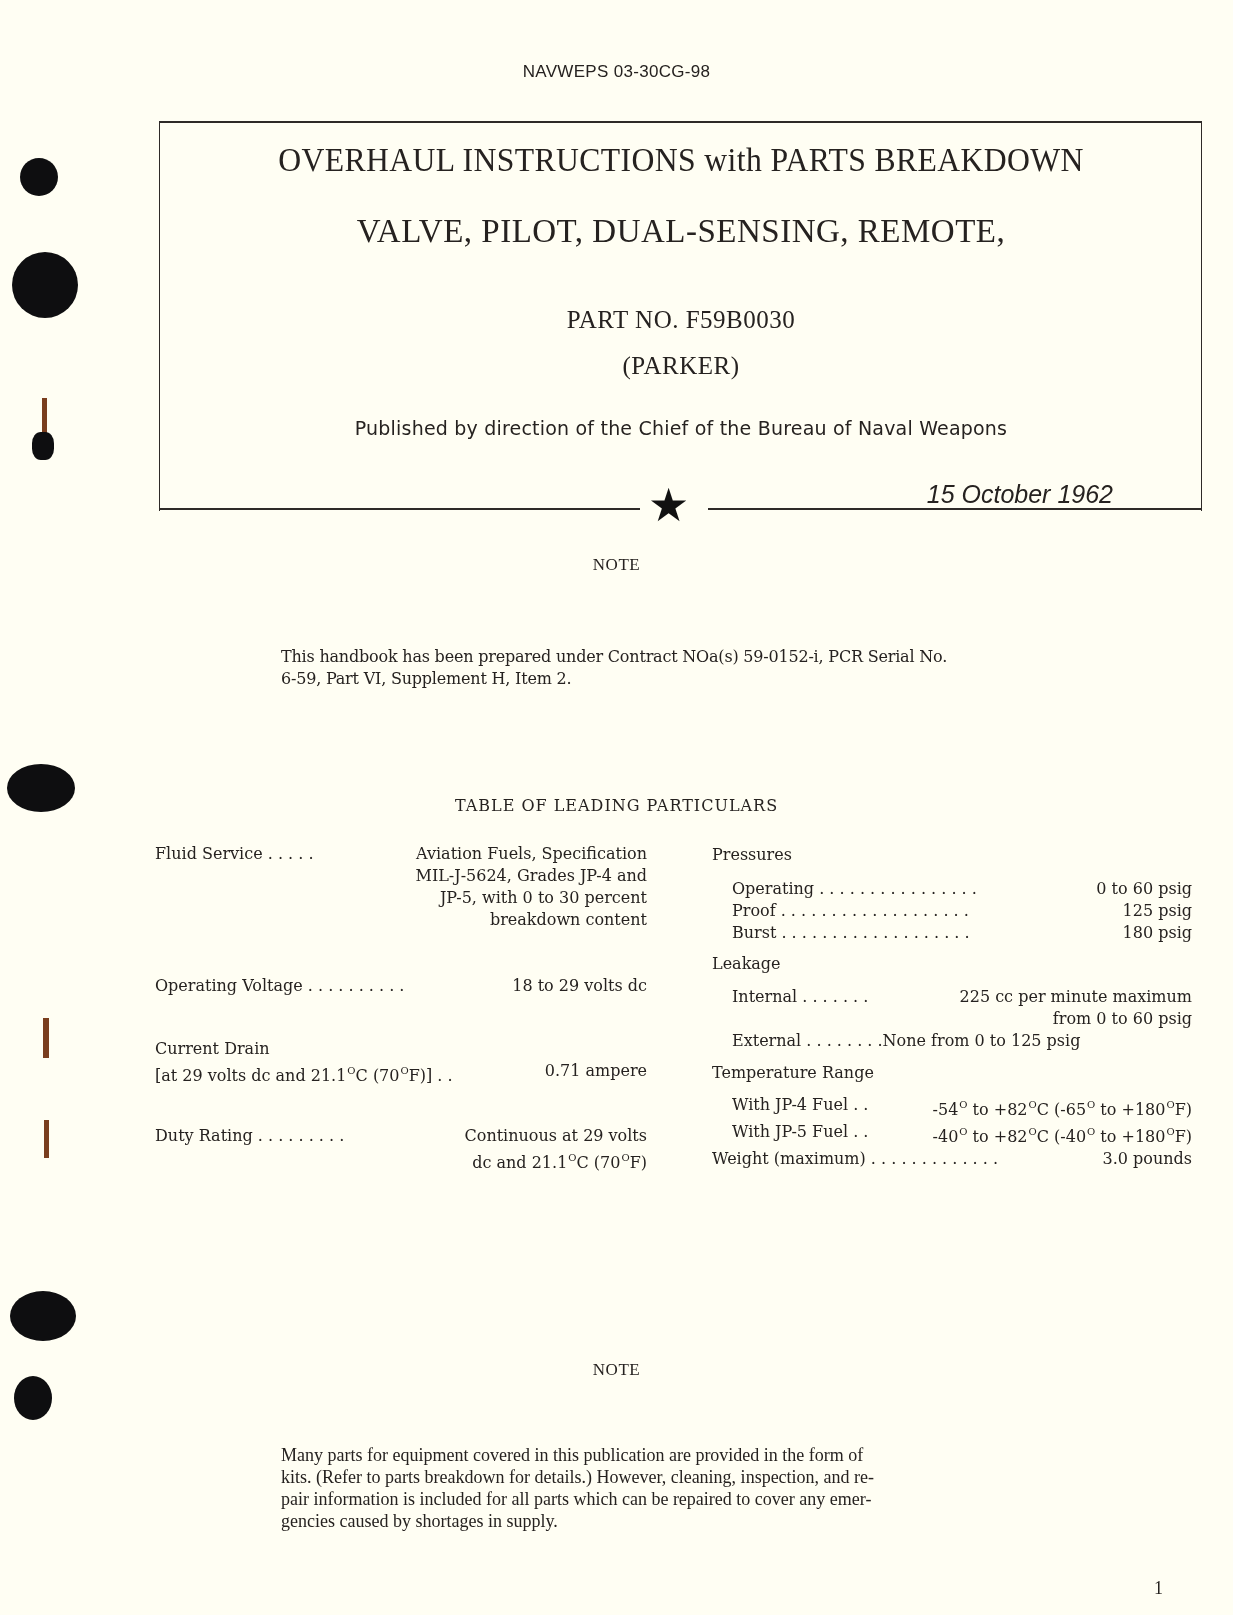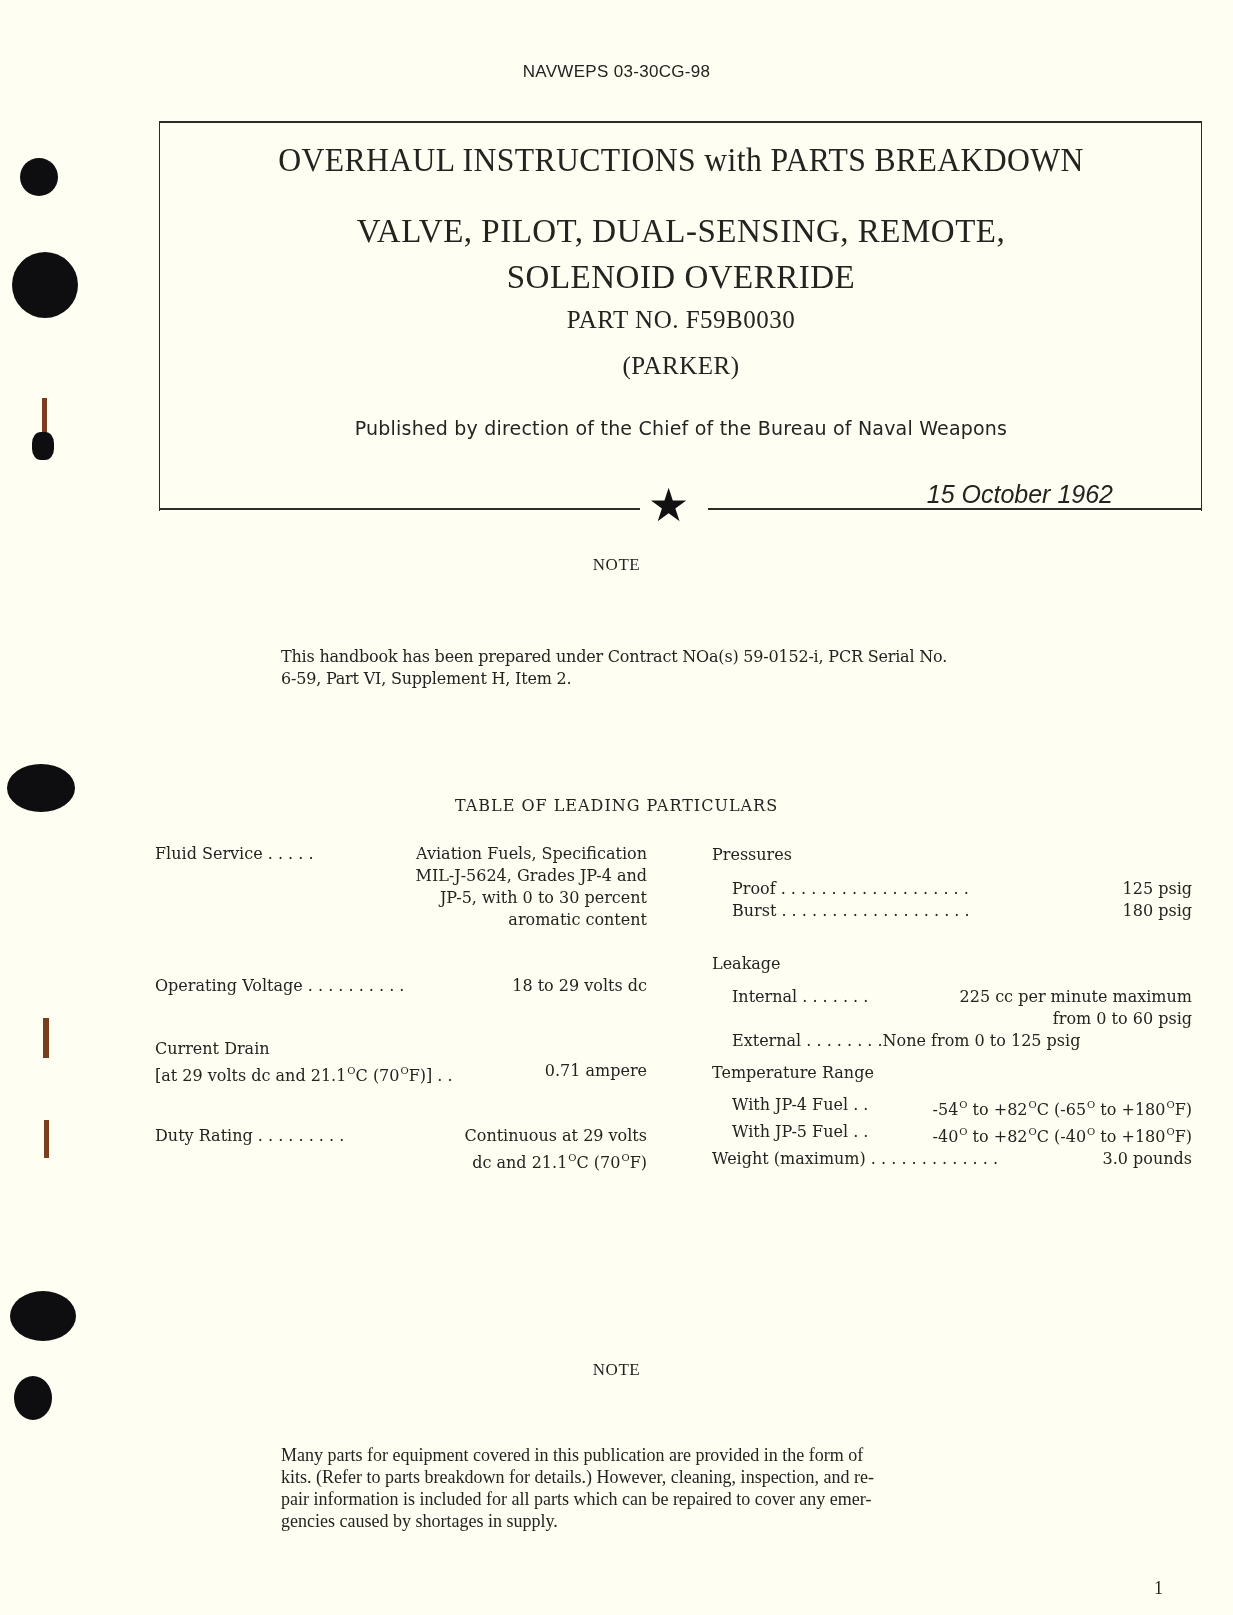--- a/index.html
+++ b/index.html
@@ -90,21 +90,20 @@
 <div class="abs doc-code">NAVWEPS 03-30CG-98</div>
 
 <div class="abs title-box"></div>
 <div class="abs title-bottom-left"></div>
 <div class="abs title-bottom-right"></div>
 <div class="abs star">★</div>
 
 <div class="abs main-title">OVERHAUL INSTRUCTIONS with PARTS BREAKDOWN</div>
 <div class="abs valve-title">
   <div>VALVE, PILOT, DUAL-SENSING, REMOTE,</div>
-  <div>SOLENOID OVERRIDE</div>
 </div>
 <div class="abs part-no">PART NO. F59B0030</div>
 <div class="abs maker">(PARKER)</div>
 <div class="abs published">Published by direction of the Chief of the Bureau of Naval Weapons</div>
 <div class="abs pub-date">15 October 1962</div>
 
 <div class="abs note-heading" style="top:555px;">NOTE</div>
 <div class="abs note-text" style="top:598px;">
   <div>This handbook has been prepared under Contract NOa(s) 59-0152-i, PCR Serial No.</div>
   <div>6-59, Part VI, Supplement H, Item 2.</div>
@@ -112,21 +111,21 @@
 
 <div class="abs table-title">TABLE OF LEADING PARTICULARS</div>
 
 <div class="abs tl" style="left:155px;top:843px;">
   <span>Fluid Service</span><span> . . . . . </span>
 </div>
 <div class="abs tl right-col" style="left:340px;width:307px;top:843px;">
   <div>Aviation Fuels, Specification</div>
   <div>MIL-J-5624, Grades JP-4 and</div>
   <div>JP-5, with 0 to 30 percent</div>
-  <div>aromatic content</div>
+  <div>breakdown content</div>
 </div>
 
 <div class="abs tl" style="left:155px;top:975px;width:492px;display:flex;justify-content:space-between;">
   <span><span>Operating Voltage</span><span> . . . . . . . . . .</span></span>
   <span>18 to 29 volts dc</span>
 </div>
 
 <div class="abs tl" style="left:155px;top:1038px;">Current Drain</div>
 <div class="abs tl" style="left:155px;top:1060px;width:492px;display:flex;justify-content:space-between;">
   <span><span>[at 29 volts dc and 21.1</span><sup class="deg">O</sup><span>C (70</span><sup class="deg">O</sup><span>F)]</span><span> . . </span></span>
@@ -136,20 +135,24 @@
 <div class="abs tl" style="left:155px;top:1125px;">
   <span>Duty Rating</span><span> . . . . . . . . . </span>
 </div>
 <div class="abs tl right-col" style="left:340px;width:307px;top:1125px;">
   <div>Continuous at 29 volts</div>
   <div><span>dc and 21.1</span><sup class="deg">O</sup><span>C (70</span><sup class="deg">O</sup><span>F)</span></div>
 </div>
 
 <div class="abs tl" style="left:712px;top:844px;">Pressures</div>
 <div class="abs tl" style="left:732px;top:878px;width:460px;">
+  <div style="display:flex;justify-content:space-between;">
+    <span><span>Operating</span><span> . . . . . . . . . . . . . . . . </span></span>
+    <span>0 to 60 psig</span>
+  </div>
   <div style="display:flex;justify-content:space-between;">
     <span><span>Proof</span><span> . . . . . . . . . . . . . . . . . . . </span></span>
     <span>125 psig</span>
   </div>
   <div style="display:flex;justify-content:space-between;">
     <span><span>Burst</span><span> . . . . . . . . . . . . . . . . . . . </span></span>
     <span>180 psig</span>
   </div>
 </div>
 

